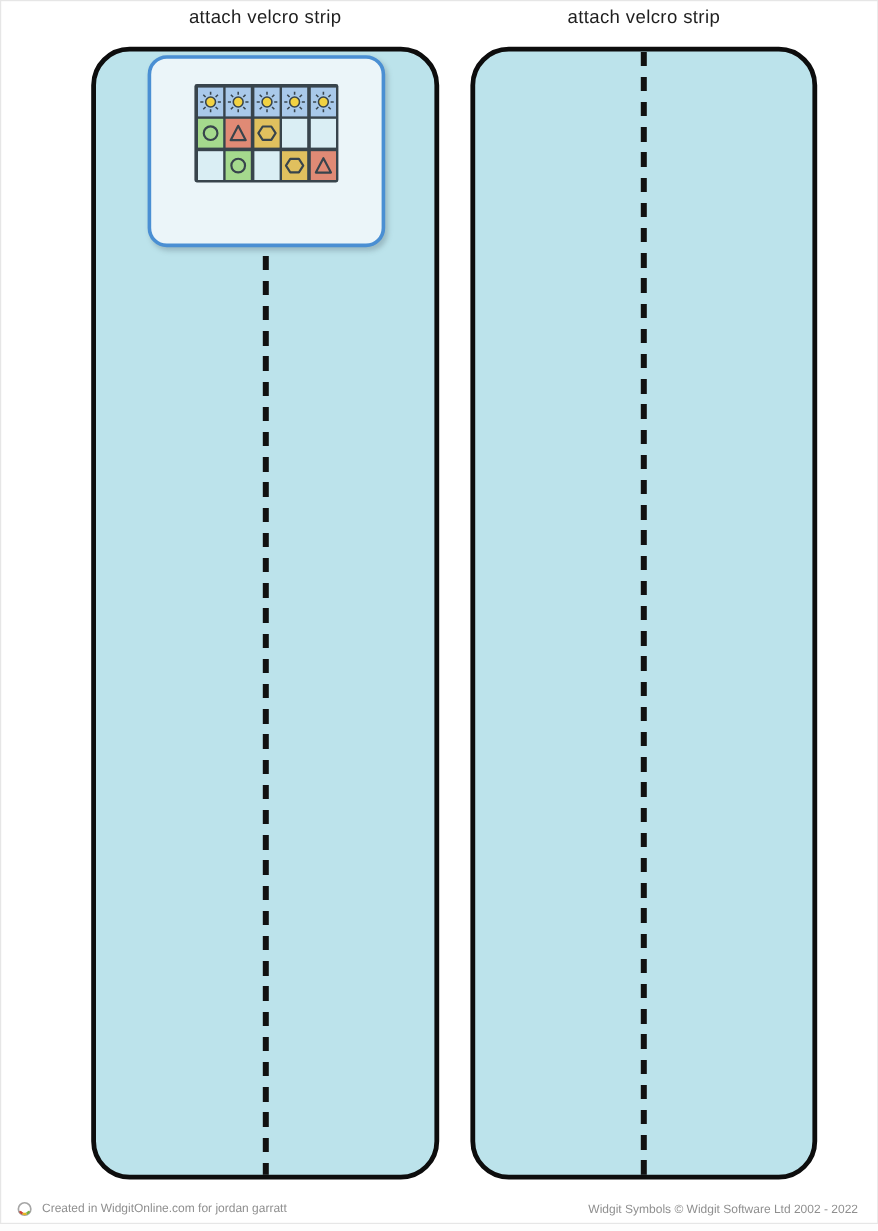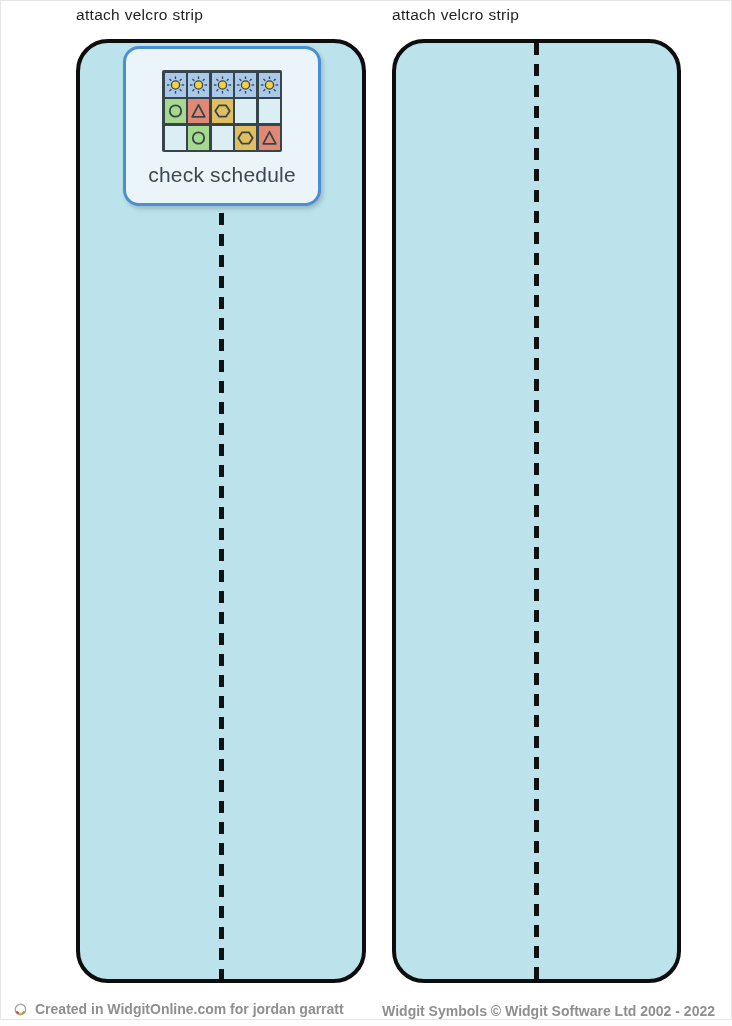--- a/index.html
+++ b/index.html
@@ -7,20 +7,21 @@
   .page{
     position:relative;
     width:732px;height:1020px;
     box-sizing:border-box;
     background:#ffffff;
     border:1px solid #e6e6e6;
     overflow:hidden;
   }
   .strip-label{
     position:absolute;top:5px;height:20px;
+    text-align:center;
     font-size:15.5px;letter-spacing:0.3px;
     color:var(--label-text,#1f1f1f);
   }
   .strip-label.left{left:75px;width:290px;}
   .strip-label.right{left:391px;width:289px;}
   .panel{
     position:absolute;top:38px;height:944px;
     box-sizing:border-box;
     background:var(--panel-bg,#bce3eb);
     border:4px solid var(--panel-border,#0d0d0d);
@@ -59,21 +60,21 @@
   }
   .sym-cell{display:flex;align-items:center;justify-content:center;}
   .sym-cell svg{display:block;}
   .card-label{
     font-size:21px;
     color:var(--card-text,#3c4852);
     letter-spacing:0.2px;
   }
   .footer{
     position:absolute;left:0;right:0;top:999px;height:18px;
-    font-size:14px;color:var(--footer-text,#8f8f8f);font-weight:bold;
+    font-size:10px;color:var(--footer-text,#8f8f8f);
   }
   .footer-left{
     position:absolute;left:13px;top:1px;
     display:flex;align-items:center;gap:8px;
   }
   .footer-right{position:absolute;right:16px;top:3px;}
   .logo{width:13px;height:13px;}
 </style>
 </head>
 <body>
@@ -189,21 +190,20 @@
             <svg width="21" height="24" viewBox="0 0 21 24">
     <polygon points="6.9,6.4 14.1,6.4 17.7,12 14.1,17.6 6.9,17.6 3.3,12" fill="none" stroke="#38444c" stroke-width="1.8" stroke-linejoin="round"></polygon>
             </svg>
           </div>
           <div class="sym-cell" style="background: rgb(224, 138, 117);">
             <svg width="21" height="24" viewBox="0 0 21 24">
     <path d="M10.5 5.8 L16.8 17.8 L4.2 17.8 Z" fill="none" stroke="#38444c" stroke-width="1.8" stroke-linejoin="round"></path>
             </svg>
           </div>
         </div>
-      <div class="card-label">check schedule</div>
     </div>
     <div class="dash from-card"></div>
   </div>
 
   <div class="panel right">
     <div class="dash full"></div>
   </div>
 
   <div class="footer">
     <div class="footer-left">

